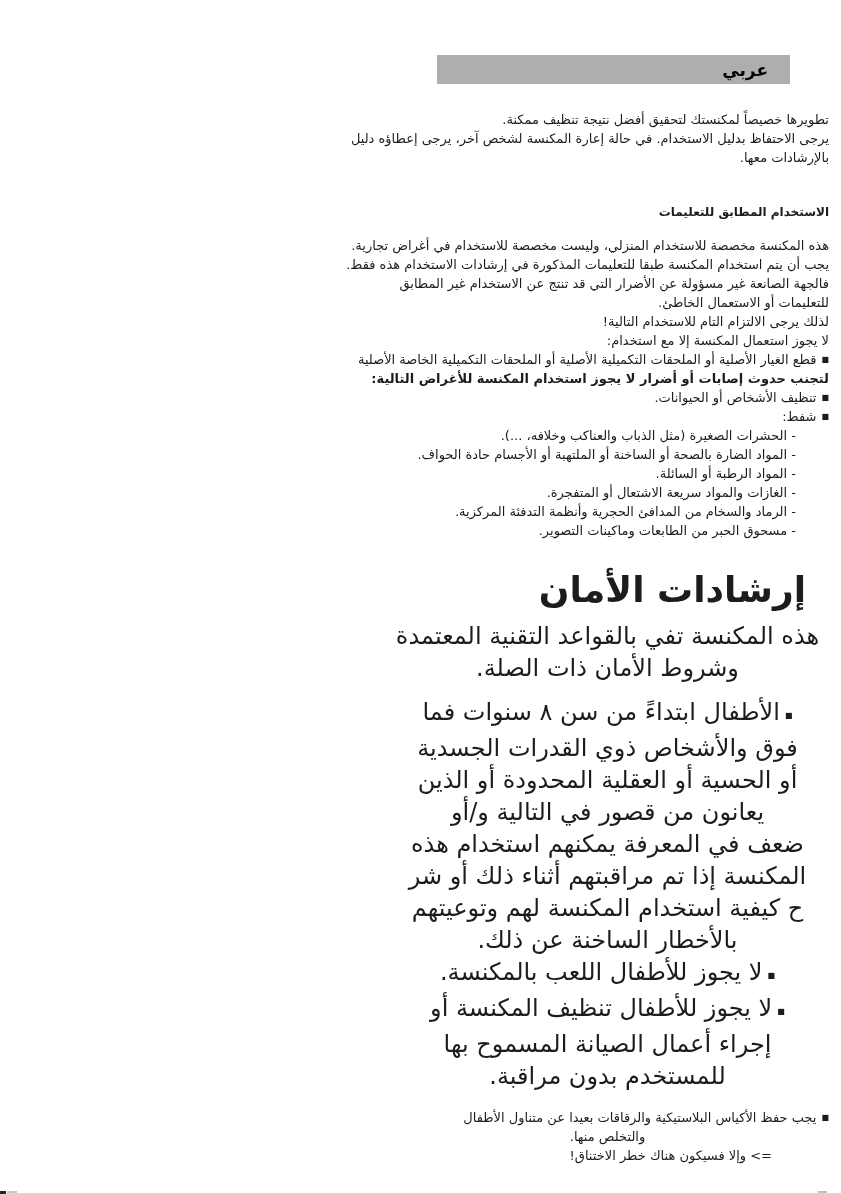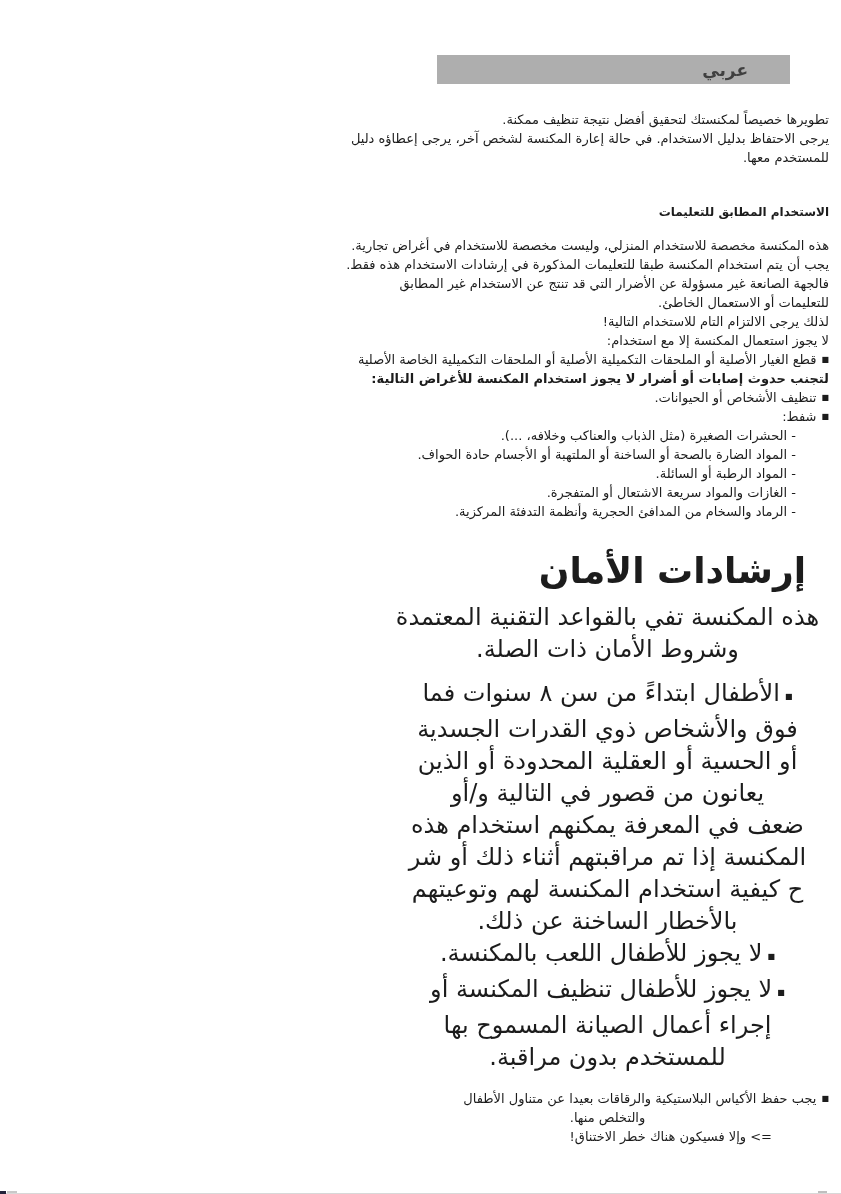--- a/index.html
+++ b/index.html
@@ -3,23 +3,23 @@
 <meta charset="utf-8">
 <style>
   html,body { margin:0; padding:0; background:#e9e9e9; }
   .page {
     position:relative; width:841px; height:1194px; margin:0 auto;
     background:#ffffff; overflow:hidden; direction:rtl;
     font-family:"DejaVu Sans", sans-serif; color:#1c1c1c;
   }
   .langbar {
     position:absolute; top:55px; left:437px; width:353px; height:29px;
-    background:#aeaeae; box-sizing:border-box; padding-right:42px;
+    background:#aeaeae; box-sizing:border-box; padding-right:22px;
     display:flex; align-items:center; justify-content:flex-start;
-    font-weight:bold; font-size:17px; color:#404040;
+    font-weight:bold; font-size:17px; color:#000000;
   }
   .col { position:absolute; top:110px; right:12px; width:443px; }
   .s  { font-size:13px; line-height:19px; white-space:nowrap; text-align:right; }
   .h1s { font-size:12px; font-weight:bold; margin-top:36px; white-space:nowrap; }
   .p1 { margin-top:14px; }
   .boldline { font-weight:bold; }
   .dash { padding-right:33px; }
   .sq { font-size:8px; vertical-align:2px; margin-left:5px; display:inline-block; }
   .bigh { font-size:36px; font-weight:bold; margin-top:30px; text-align:right;
           padding-right:23px; white-space:nowrap; line-height:40px; }
@@ -41,21 +41,21 @@
 
   <div class="langbar">
     <span>عربي</span>
   </div>
 
   <div class="col">
 
     <div>
       <div class="s">تطويرها خصيصاً لمكنستك لتحقيق أفضل نتيجة تنظيف ممكنة.</div>
       <div class="s">يرجى الاحتفاظ بدليل الاستخدام. في حالة إعارة المكنسة لشخص آخر، يرجى إعطاؤه دليل</div>
-      <div class="s">للمستخدم معها.</div>
+      <div class="s">بالإرشادات معها.</div>
     </div>
 
     <div class="s h1s">الاستخدام المطابق للتعليمات</div>
 
     <div class="p1">
       <div class="s">هذه المكنسة مخصصة للاستخدام المنزلي، وليست مخصصة للاستخدام في أغراض تجارية.</div>
       <div class="s">يجب أن يتم استخدام المكنسة طبقا للتعليمات المذكورة في إرشادات الاستخدام هذه فقط.</div>
       <div class="s">فالجهة الصانعة غير مسؤولة عن الأضرار التي قد تنتج عن الاستخدام غير المطابق</div>
       <div class="s">للتعليمات أو الاستعمال الخاطئ.</div>
       <div class="s">لذلك يرجى الالتزام التام للاستخدام التالية!</div>
@@ -74,20 +74,21 @@
     <div class="s">
       <span class="sq">■</span><span>شفط:</span>
     </div>
 
     <div>
       <div class="s dash">- الحشرات الصغيرة (مثل الذباب والعناكب وخلافه، ...).</div>
       <div class="s dash">- المواد الضارة بالصحة أو الساخنة أو الملتهبة أو الأجسام حادة الحواف.</div>
       <div class="s dash">- المواد الرطبة أو السائلة.</div>
       <div class="s dash">- الغازات والمواد سريعة الاشتعال أو المتفجرة.</div>
       <div class="s dash">- الرماد والسخام من المدافئ الحجرية وأنظمة التدفئة المركزية.</div>
+      <div class="s dash">- مسحوق الحبر من الطابعات وماكينات التصوير.</div>
     </div>
 
     <div class="bigh">إرشادات الأمان</div>
 
     <div class="bigp">
       <div class="big">هذه المكنسة تفي بالقواعد التقنية المعتمدة</div>
       <div class="big">وشروط الأمان ذات الصلة.</div>
     </div>
 
     <div class="bigsp">

